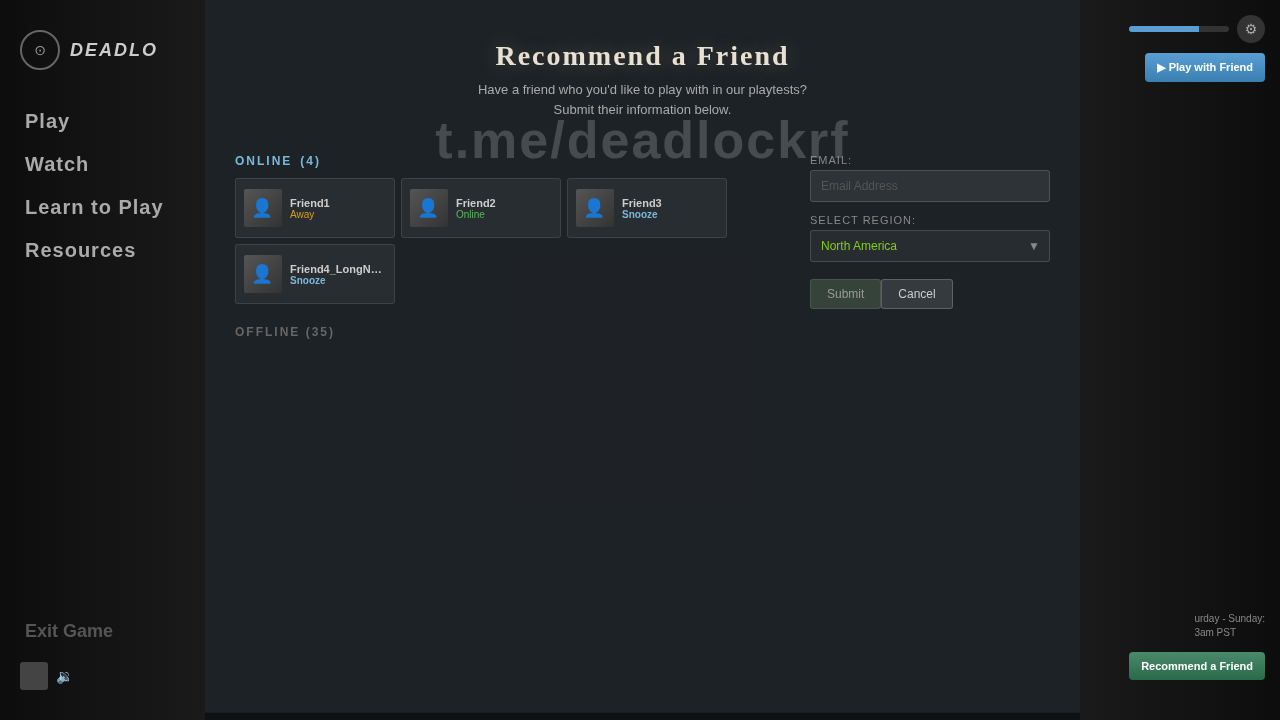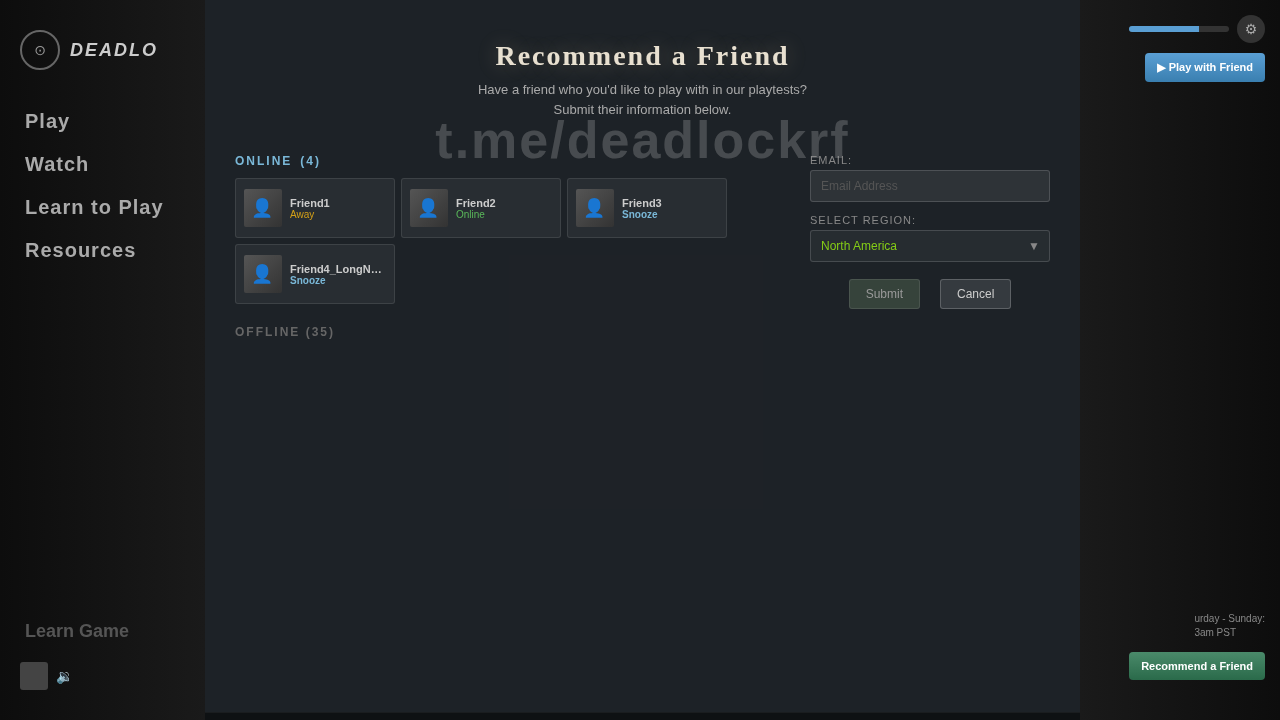--- a/index.html
+++ b/index.html
@@ -401,22 +401,21 @@
       right: 10px;
       top: 50%;
       transform: translateY(-50%);
       color: #888;
       pointer-events: none;
       font-size: 12px;
     }
 
     .form-actions {
       display: flex;
-      gap: 8px;
-      justify-content: center;
+      justify-content: flex-start;
       margin-top: 5px;
     }
 
     .btn-submit {
       background: rgba(80, 100, 80, 0.5);
       color: #999;
       border: 1px solid rgba(255,255,255,0.1);
       border-radius: 3px;
       padding: 7px 16px;
       font-size: 12px;
@@ -424,21 +423,20 @@
     }
 
     .btn-cancel {
       background: rgba(60, 65, 70, 0.8);
       color: #ccc;
       border: 1px solid rgba(255,255,255,0.2);
       border-radius: 3px;
       padding: 7px 16px;
       font-size: 12px;
       cursor: pointer;
-      margin-left: 12px;
     }
 
     
     .bottom-bar {
       height: 8px;
       background: rgba(0,0,0,0.5);
       border-top: 1px solid rgba(255,255,255,0.05);
     }
   </style>
 </head>
@@ -454,21 +452,21 @@
     <span class="logo-text">DEADLO</span>
   </div>
 
   <nav class="sidebar-nav">
     <div class="sidebar-item">Play</div>
     <div class="sidebar-item">Watch</div>
     <div class="sidebar-item">Learn to Play</div>
     <div class="sidebar-item">Resources</div>
   </nav>
 
-  <div class="sidebar-exit">Learn Game</div>
+  <div class="sidebar-exit">Exit Game</div>
 
   <div class="sidebar-bottom">
     <div class="user-avatar-small"></div>
     <span class="volume-icon">🔉</span>
   </div>
 </div>
 
 <div class="right-sidebar">
   <div class="top-bar-right">
     <div class="status-bar">

